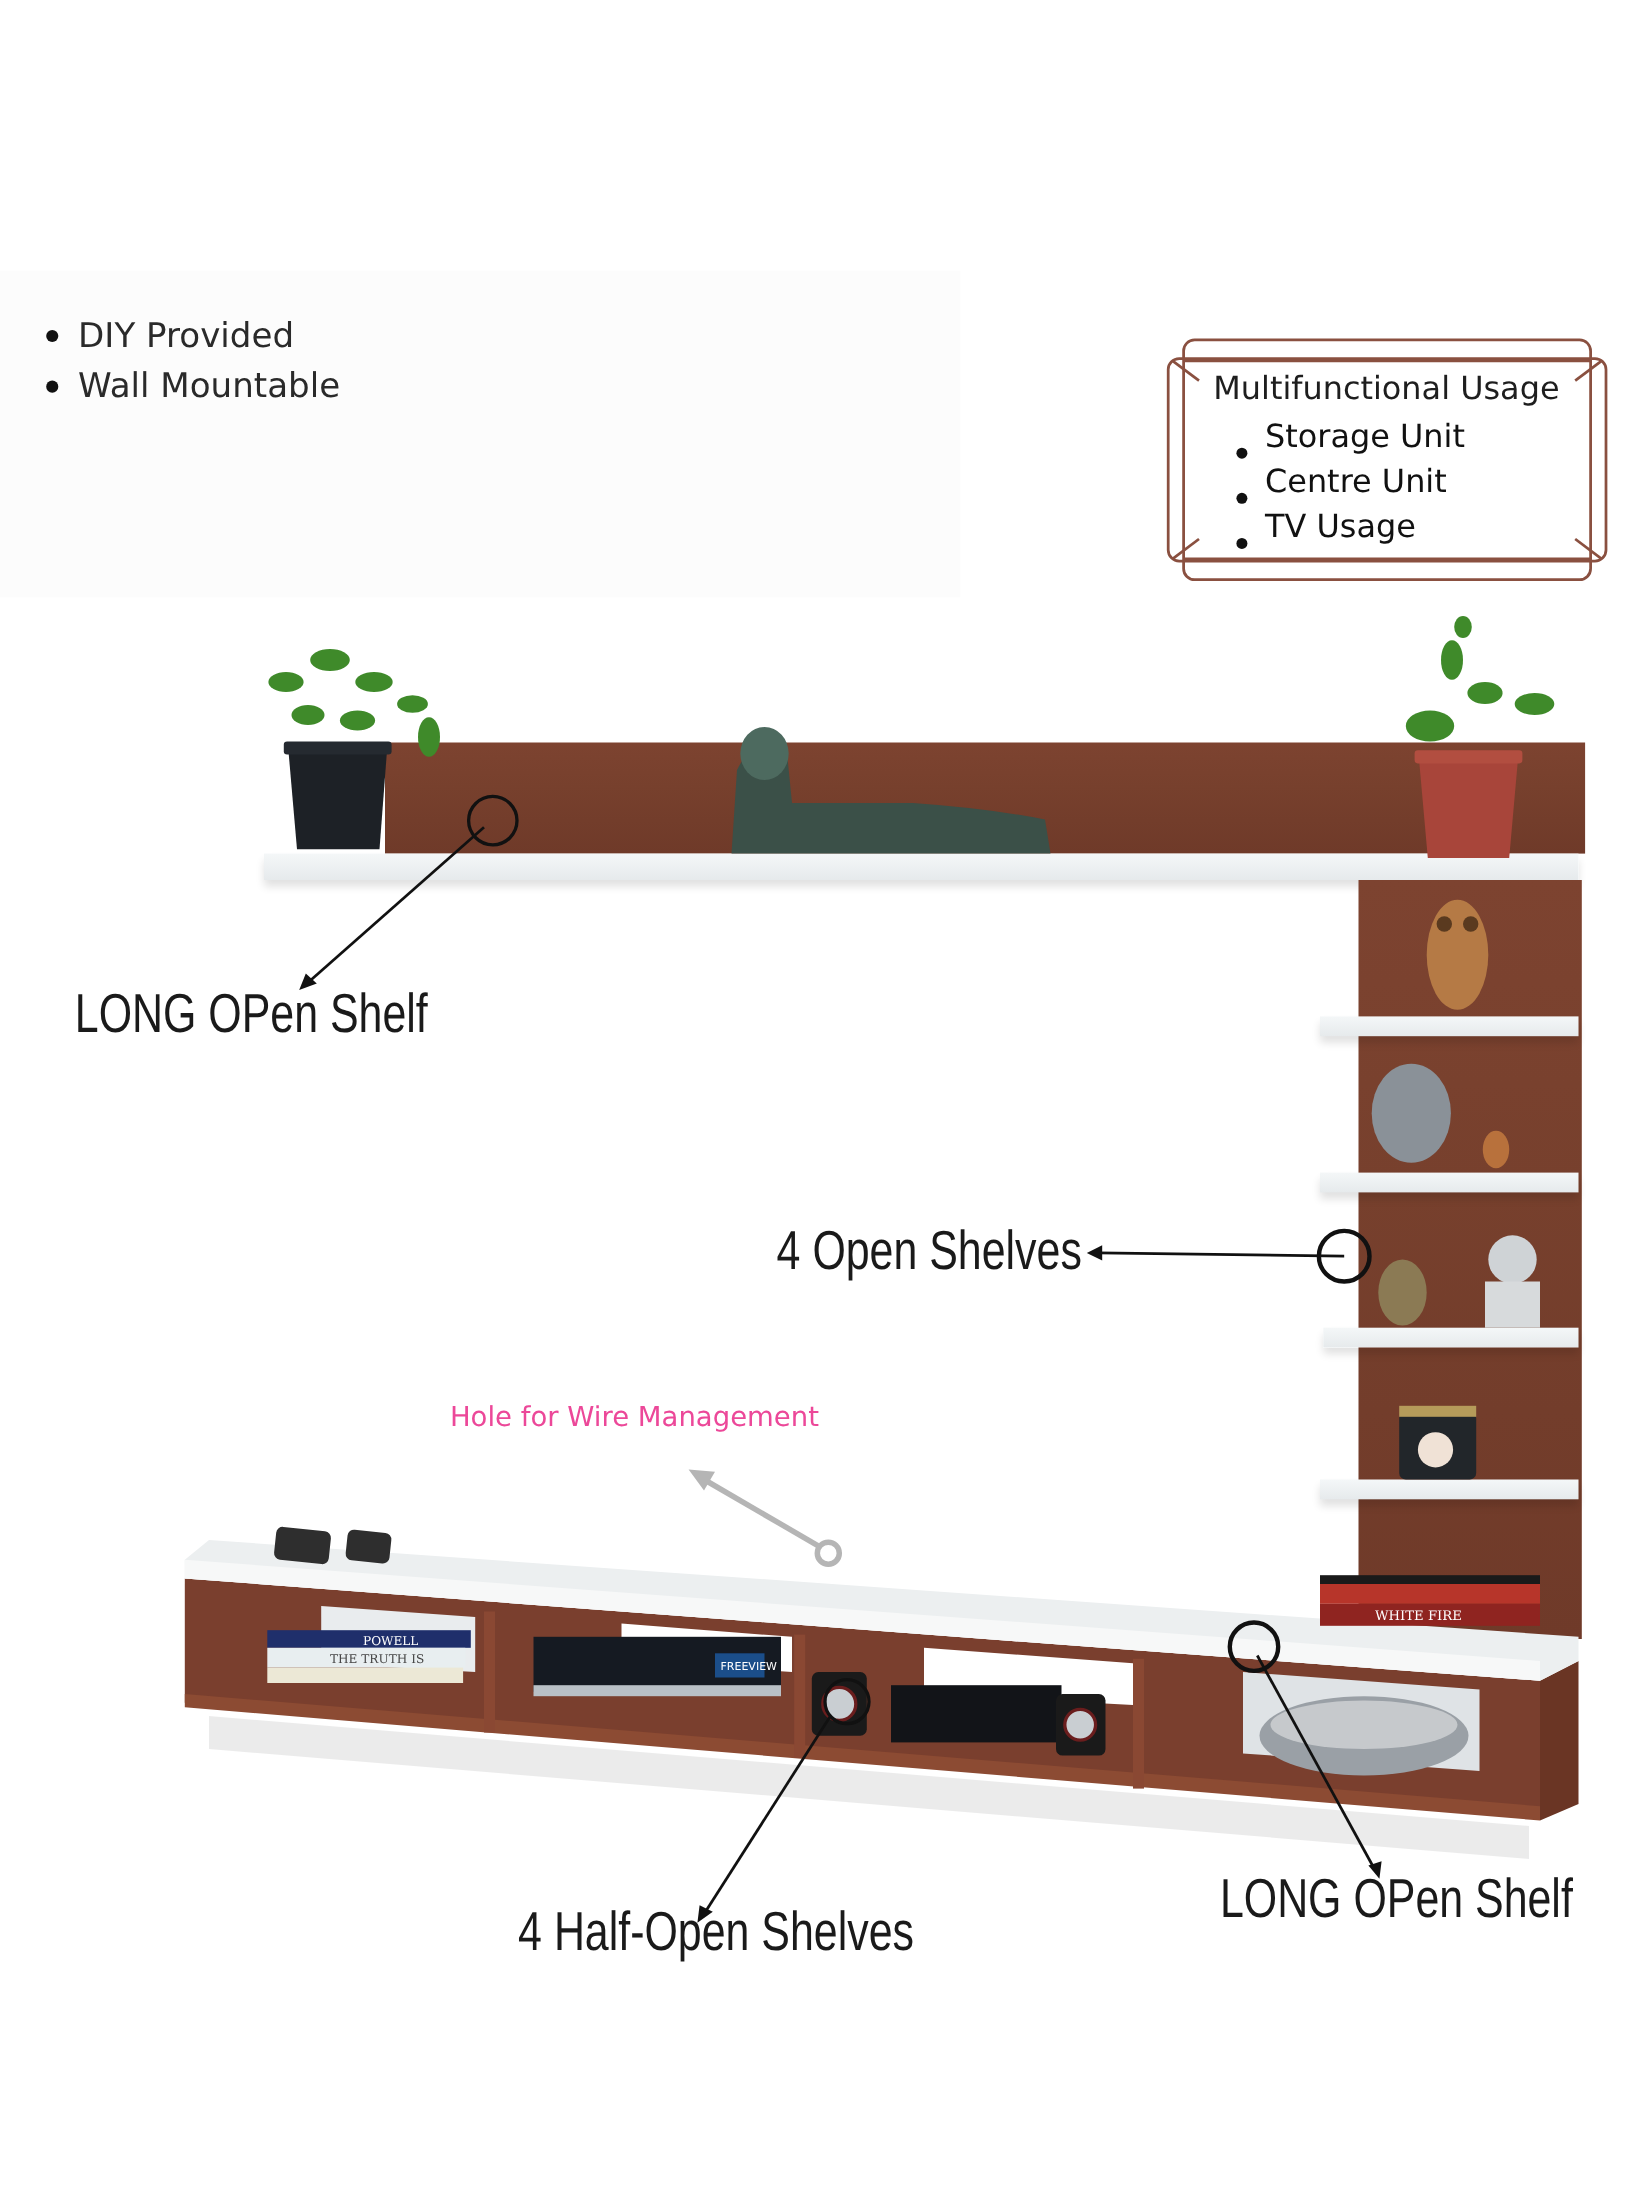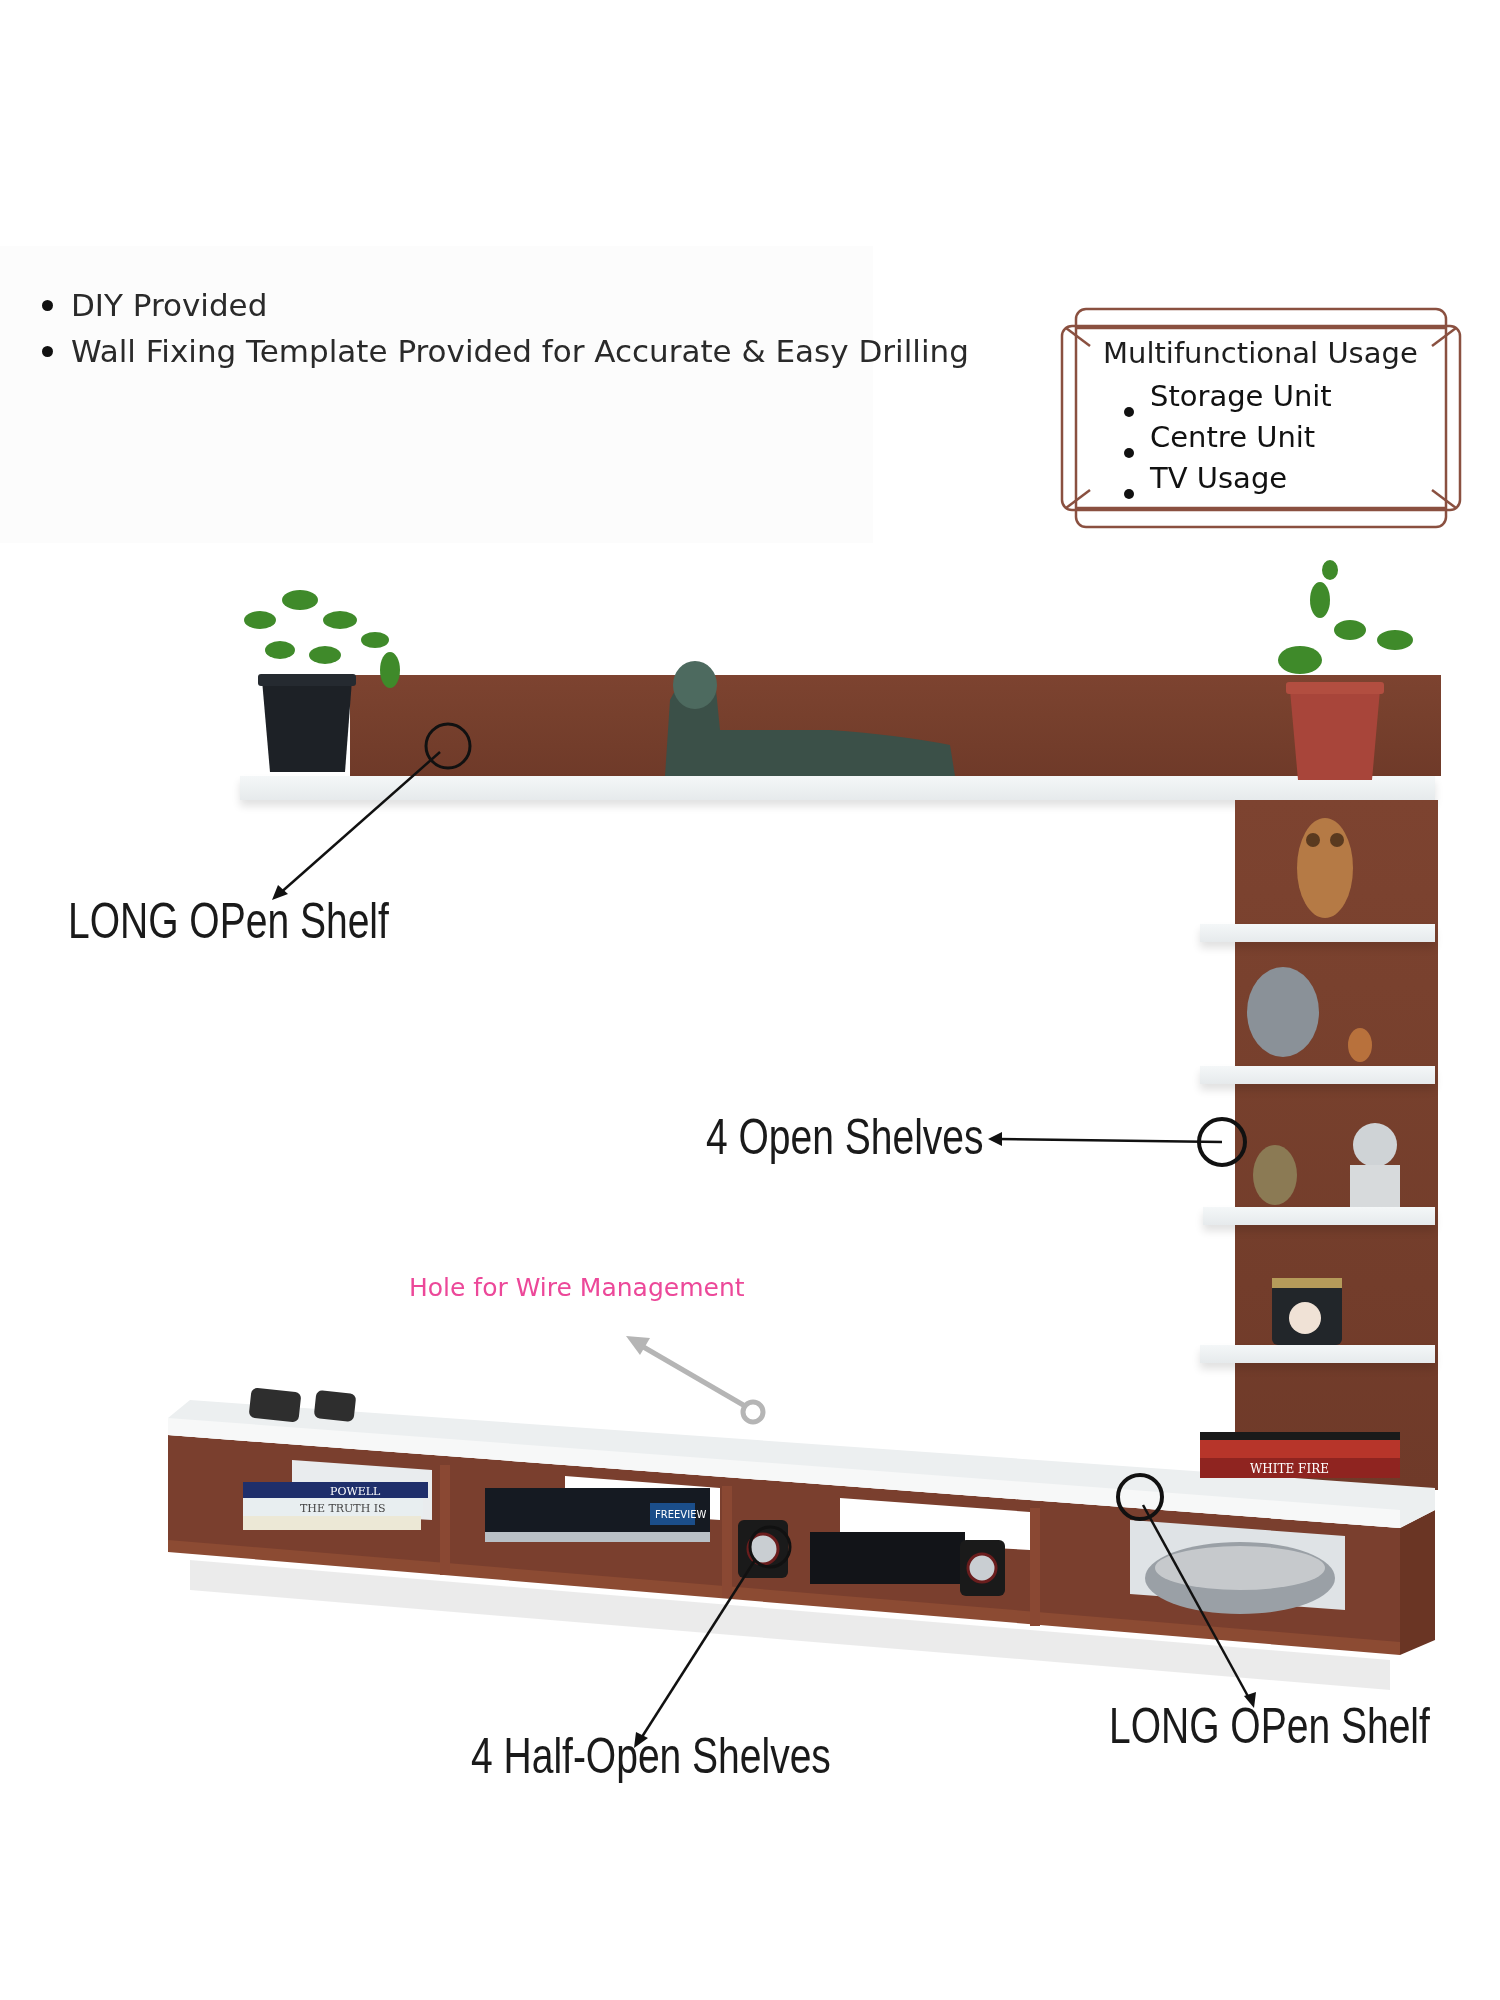--- a/index.html
+++ b/index.html
@@ -41,21 +41,21 @@
 <body>
 
 <div class="abs features-panel"></div>
 <ul class="abs features-list">
   <li>
       <span class="bullet"></span>
       <span>DIY Provided</span>
     </li>
   <li>
       <span class="bullet"></span>
-      <span>Wall Fixing Template Provided for Accurate &amp; Easy Drilling</span>
+      <span>Wall Mountable</span>
     </li>
 </ul>
 
 <div class="abs usage-box">
   <svg width="406" height="224" viewBox="0 0 406 224">
     <g fill="none" stroke="#8a5040" stroke-width="2.5">
       <rect x="18" y="3" width="370" height="218" rx="10"></rect>
       <rect x="4" y="20" width="398" height="184" rx="10"></rect>
       <line x1="18" y1="22" x2="388" y2="22"></line>
       <line x1="18" y1="202" x2="388" y2="202"></line>

